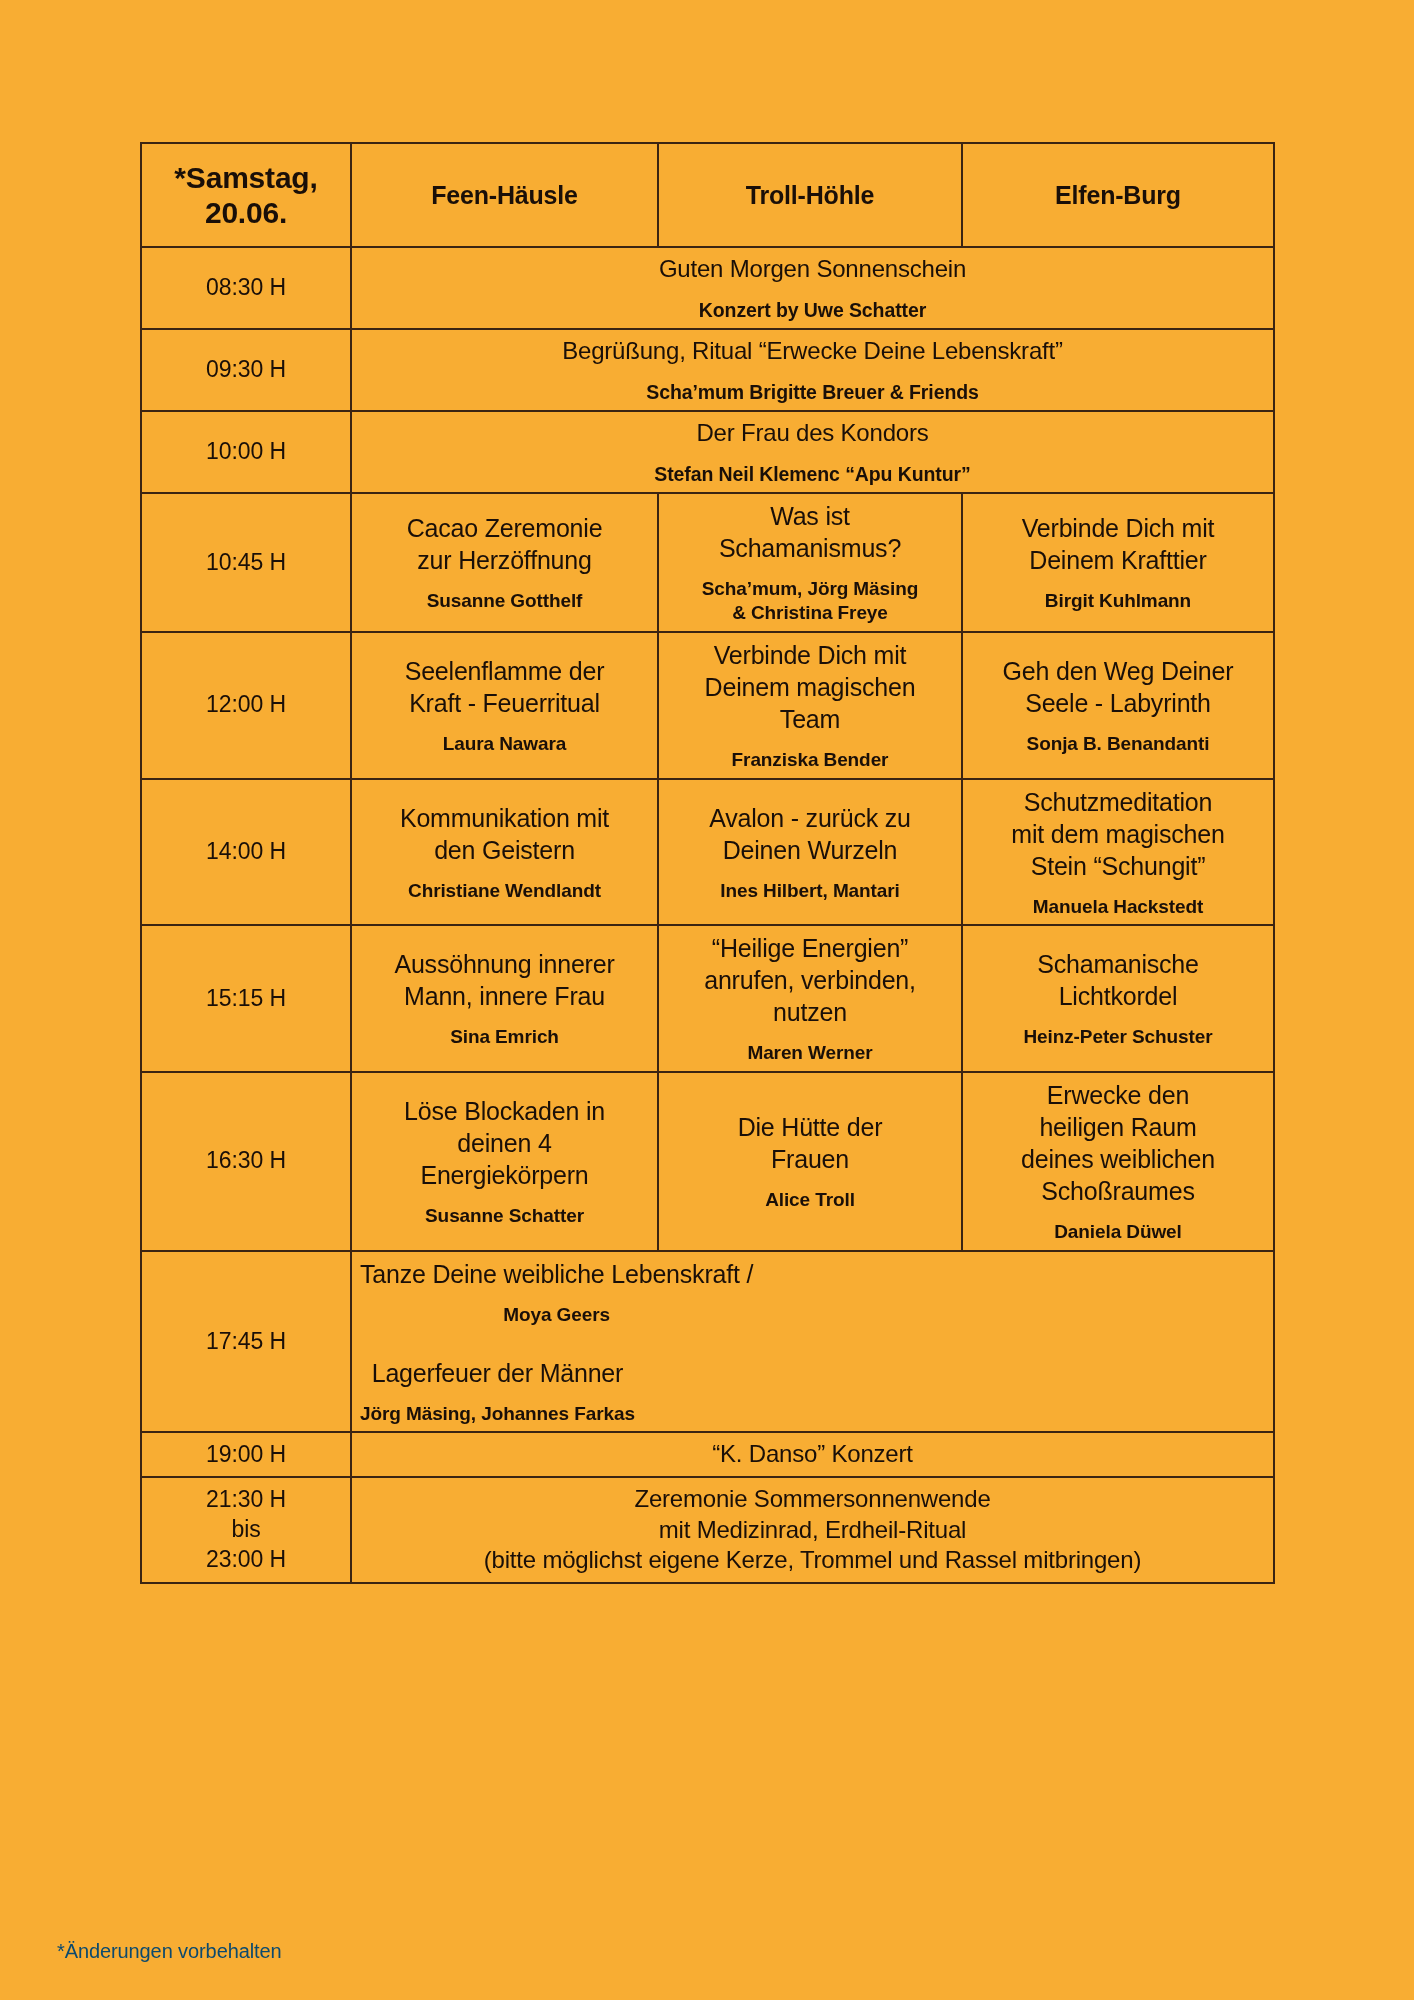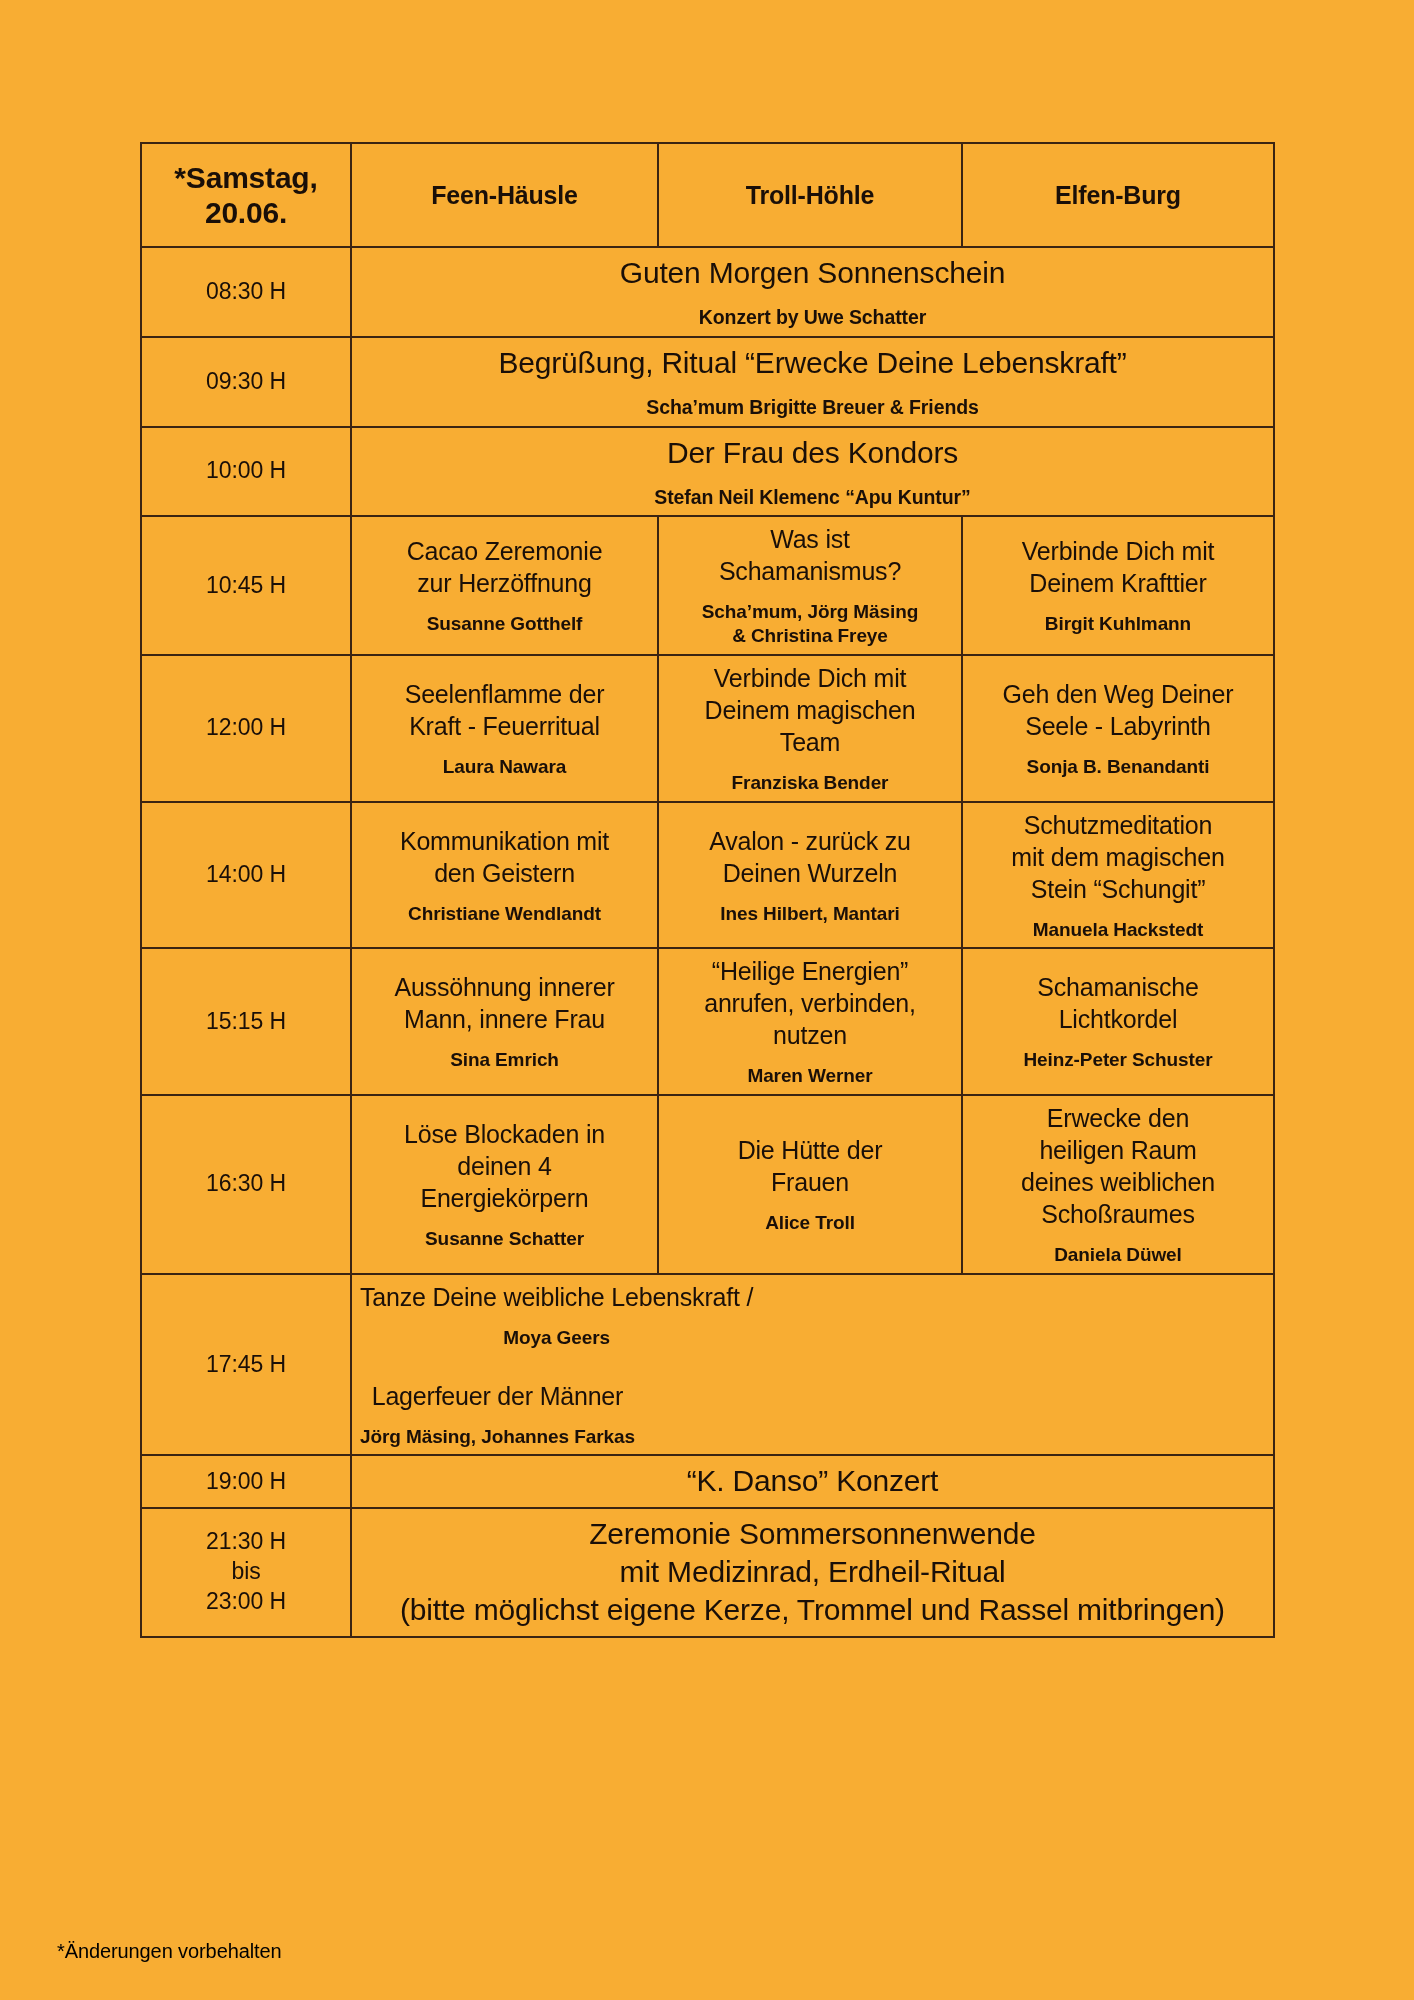--- a/index.html
+++ b/index.html
@@ -84,21 +84,21 @@
   .presenter {
     font-size: 19px;
     font-weight: bold;
     line-height: 1.25;
     letter-spacing: -0.1px;
     margin-top: 13px;
     white-space: pre-line;
   }
 
   
-  .plenary .title { font-size: 30px; }
+  .plenary .title { font-size: 24px; }
   .plenary .presenter { font-size: 19.5px; }
 
   
   .split {
     display: flex;
     justify-content: space-around;
     align-items: flex-start;
     gap: 30px;
     flex-direction: column;
   }
@@ -108,21 +108,21 @@
   .split .title { font-size: 25px; }
   .split .presenter { font-size: 19px; }
 
   .footnote {
     position: absolute;
     left: 57px;
     top: 1940px;
     font-size: 20px;
     font-weight: 500;
     letter-spacing: -0.1px;
-    color: #000000;
+    color: #0c4a6e;
   }
 </style>
 </head>
 <body>
 
 <div class="page">
 
   <div class="schedule-wrap">
     <table class="schedule">
       <colgroup>

